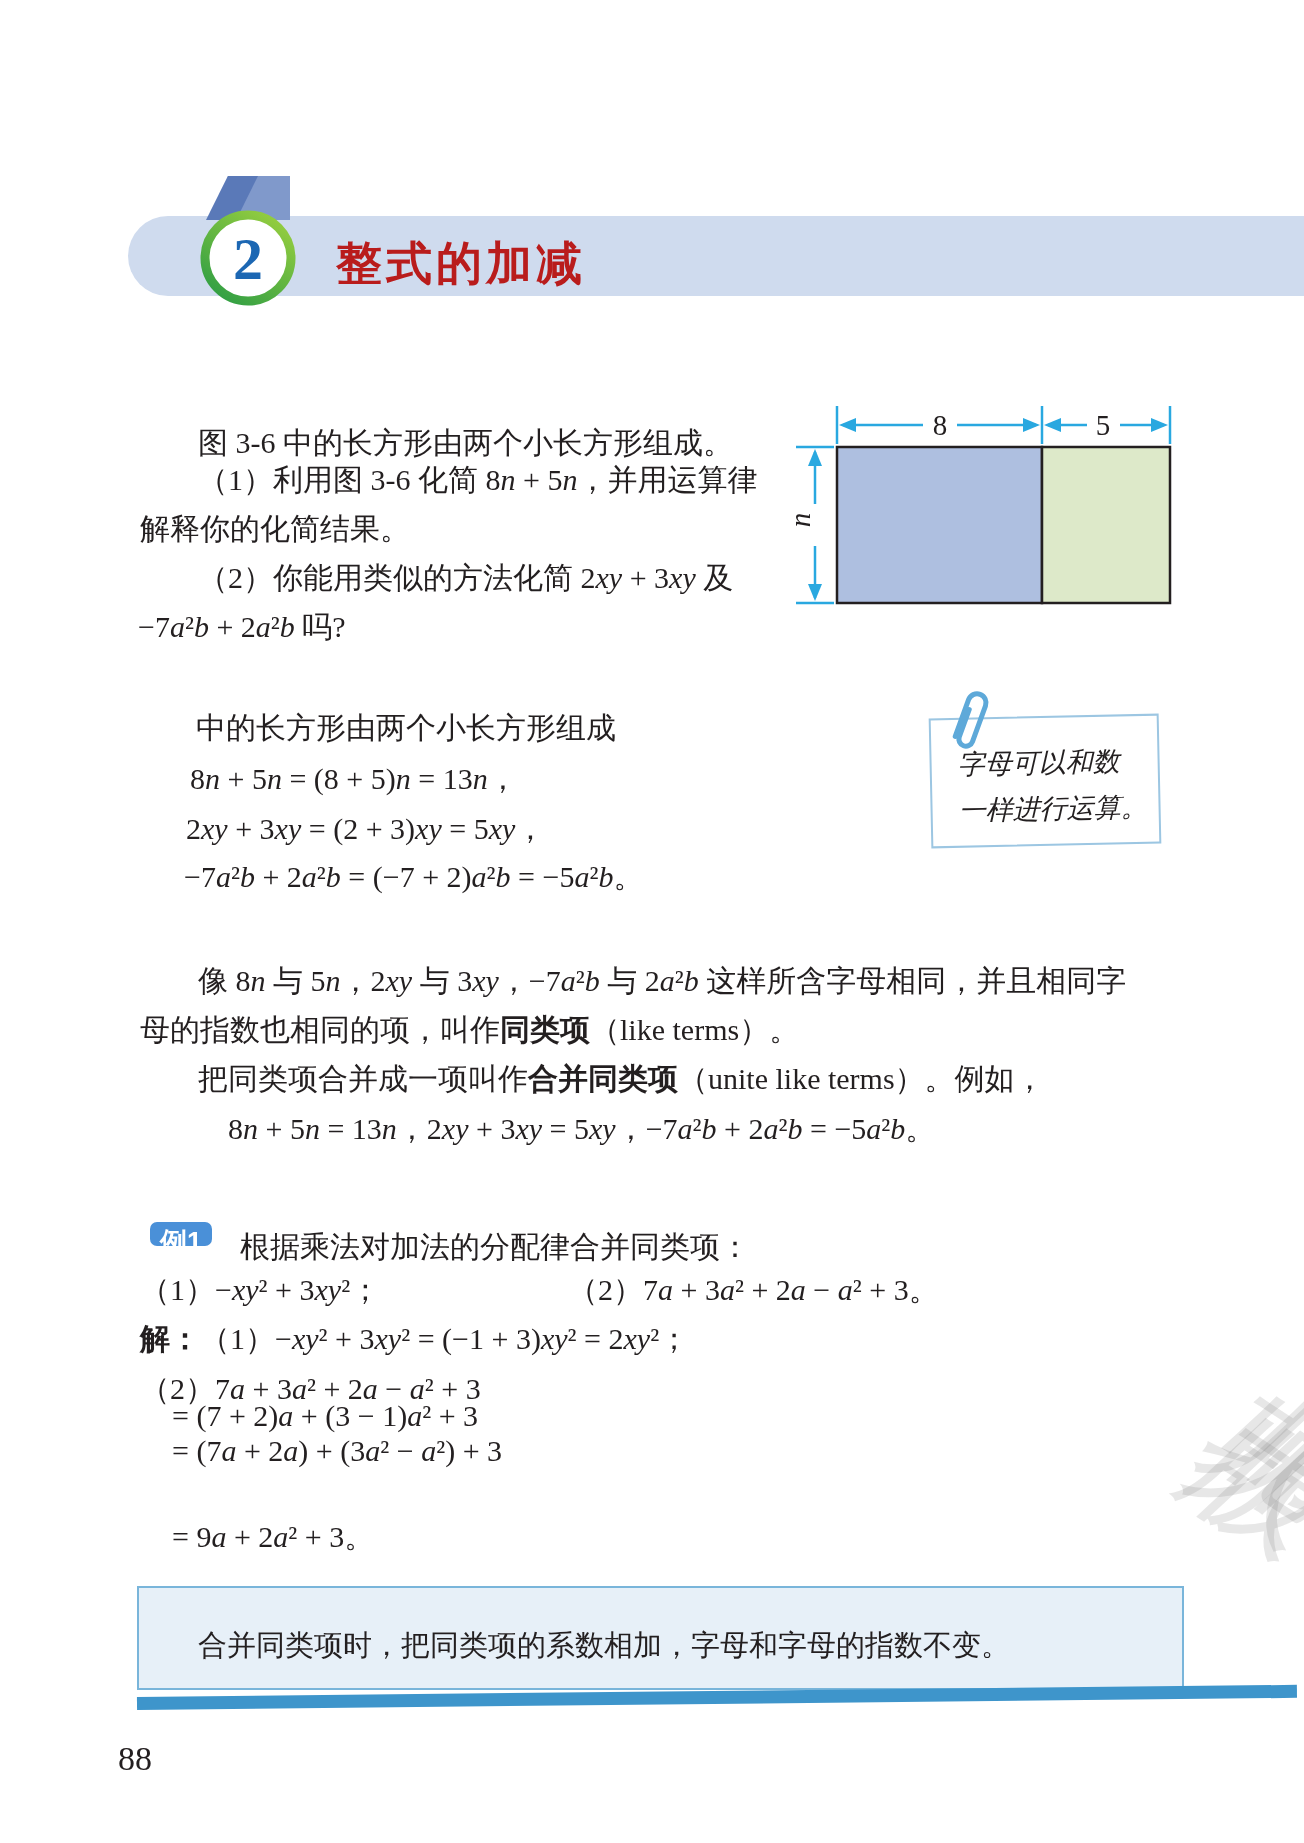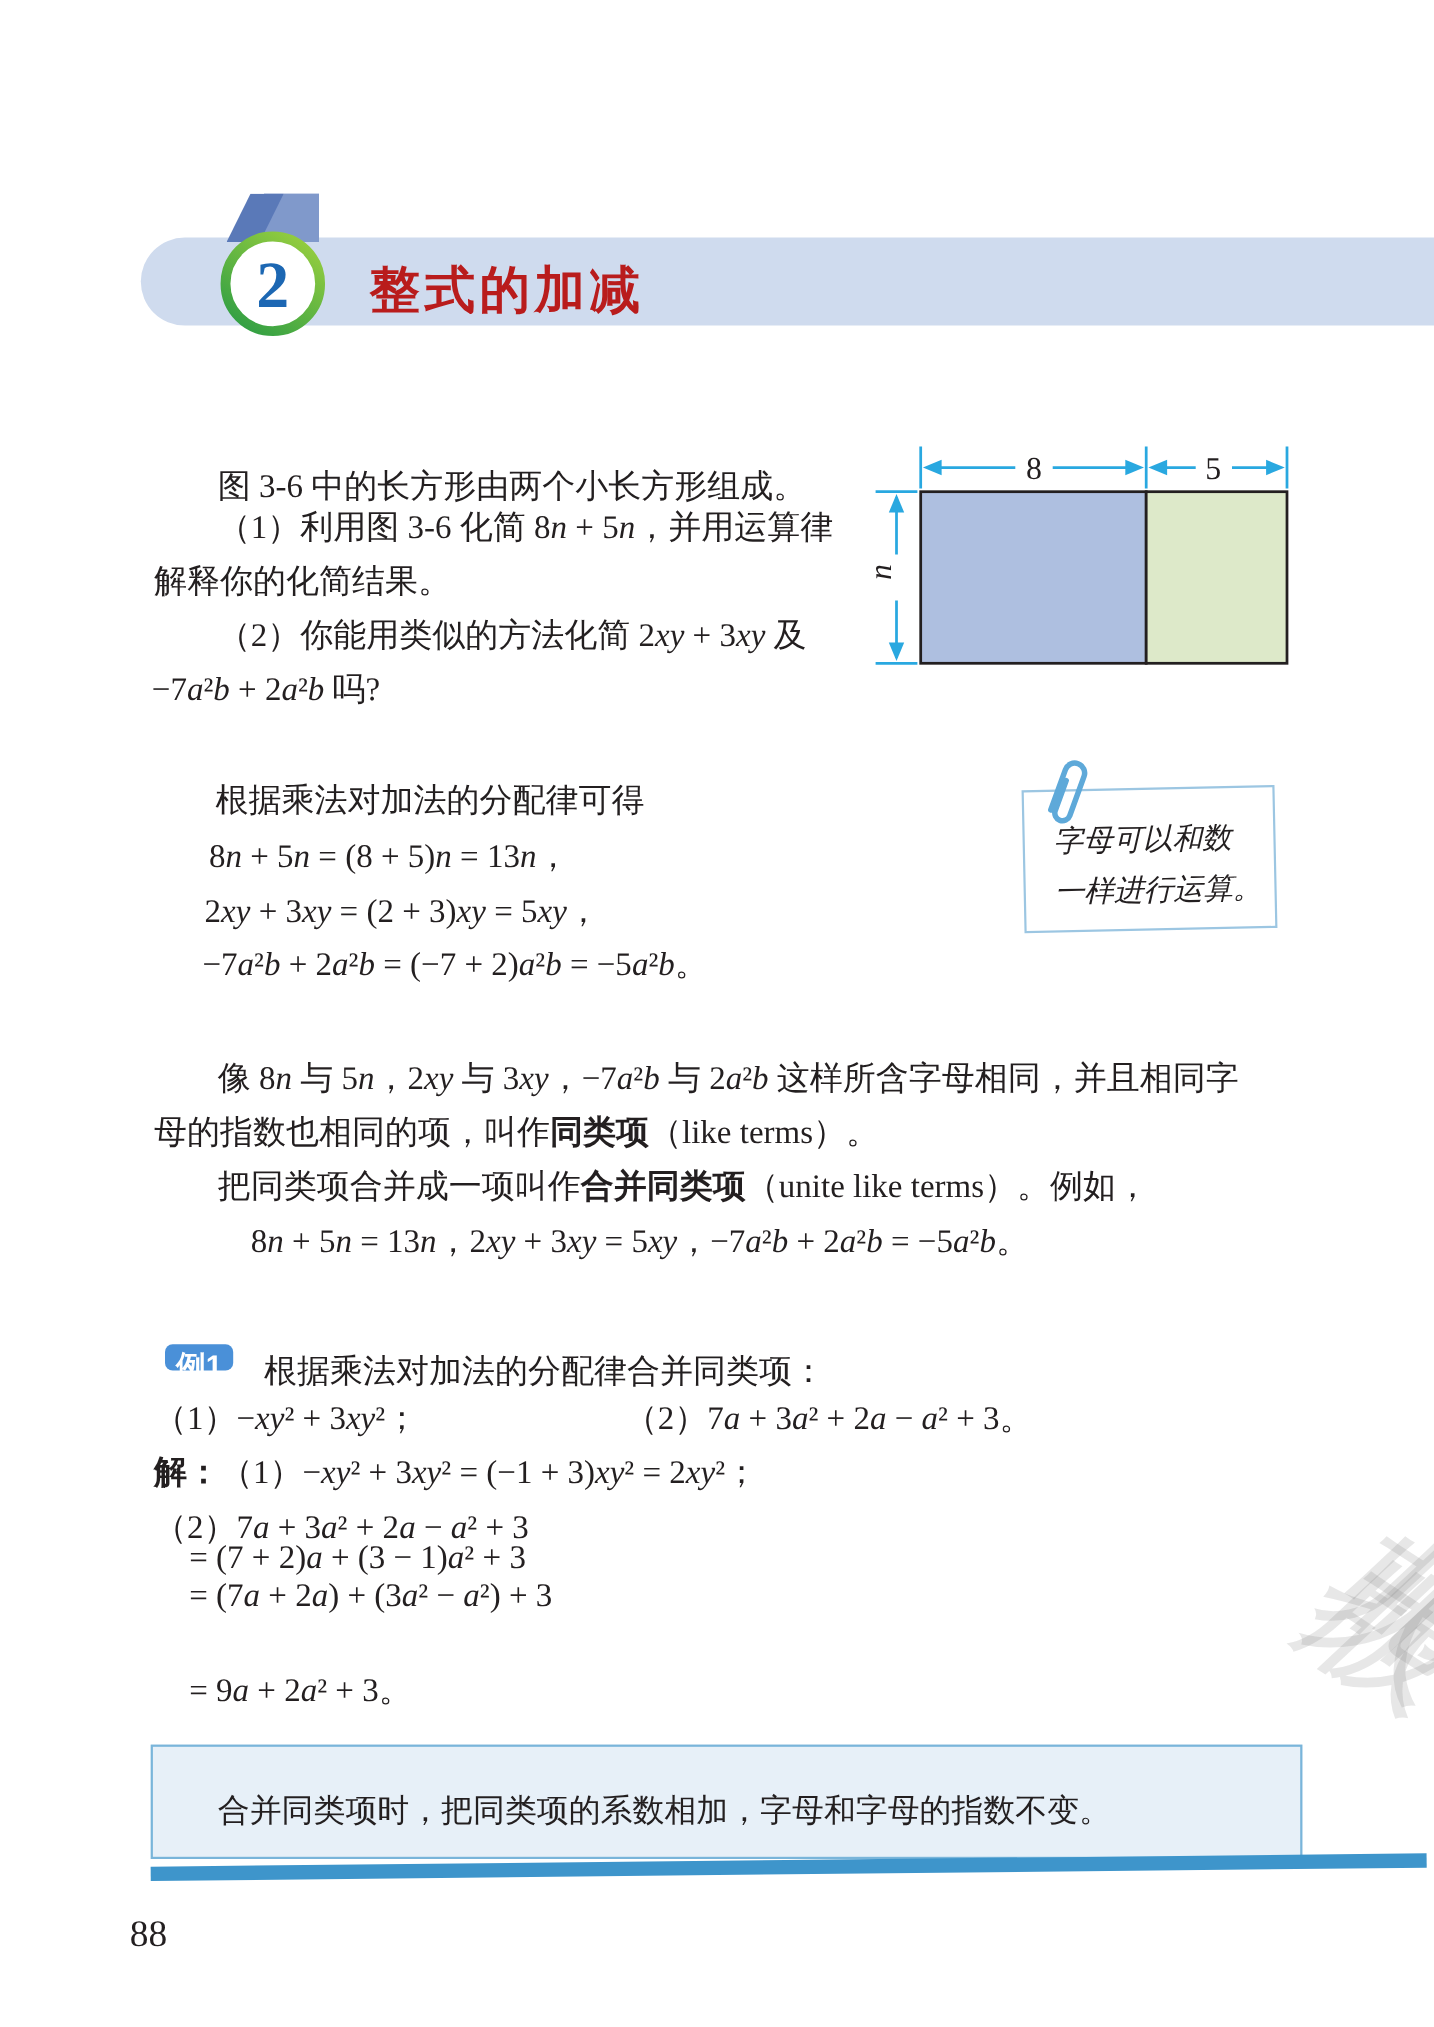--- a/index.html
+++ b/index.html
@@ -102,21 +102,21 @@
   <div class="note">
     <div class="note-text">
       <div>字母可以和数</div>
       <div>一样进行运算。</div>
     </div>
   </div>
   <svg class="clip" width="46" height="66">
     <path d="M16 54 V15 a9 9 0 0 1 18 0 v38 a7 7 0 0 1 -14 0 V24" fill="none" stroke="#5ea9d9" stroke-width="5" stroke-linecap="round"></path>
   </svg>
 
-  <div class="line" style="left:196px;top:709px;">根据乘法对加法的分配律可得</div>
+  <div class="line" style="left:196px;top:709px;">中的长方形由两个小长方形组成</div>
   <div class="line math" style="left:190px;top:760px;">8<i>n</i> + 5<i>n</i> = (8 + 5)<i>n</i> = 13<i>n</i>，</div>
   <div class="line math" style="left:186px;top:810px;">2<i>x</i><i>y</i> + 3<i>x</i><i>y</i> = (2 + 3)<i>x</i><i>y</i> = 5<i>x</i><i>y</i>，</div>
   <div class="line math" style="left:184px;top:858px;">−7<i>a</i>²<i>b</i> + 2<i>a</i>²<i>b</i> = (−7 + 2)<i>a</i>²<i>b</i> = −5<i>a</i>²<i>b</i>。</div>
 
   <div class="line math" style="left:198px;top:962px;">像 8<i>n</i> 与 5<i>n</i>，2<i>x</i><i>y</i> 与 3<i>x</i><i>y</i>，−7<i>a</i>²<i>b</i> 与 2<i>a</i>²<i>b</i> 这样所含字母相同，并且相同字</div>
   <div class="line" style="left:198px;top:1060px;"><span>把同类项合并成一项叫作</span><span class="sans b">合并同类项</span><span>（unite like terms）。例如，</span></div>
   <div class="line" style="left:140px;top:1011px;"><span>母的指数也相同的项，叫作</span><span class="sans b">同类项</span><span>（like terms）。</span></div>
   <div class="line math" style="left:228px;top:1110px;">8<i>n</i> + 5<i>n</i> = 13<i>n</i>，2<i>x</i><i>y</i> + 3<i>x</i><i>y</i> = 5<i>x</i><i>y</i>，−7<i>a</i>²<i>b</i> + 2<i>a</i>²<i>b</i> = −5<i>a</i>²<i>b</i>。</div>
 
   <div class="ex-badge">例1</div>

